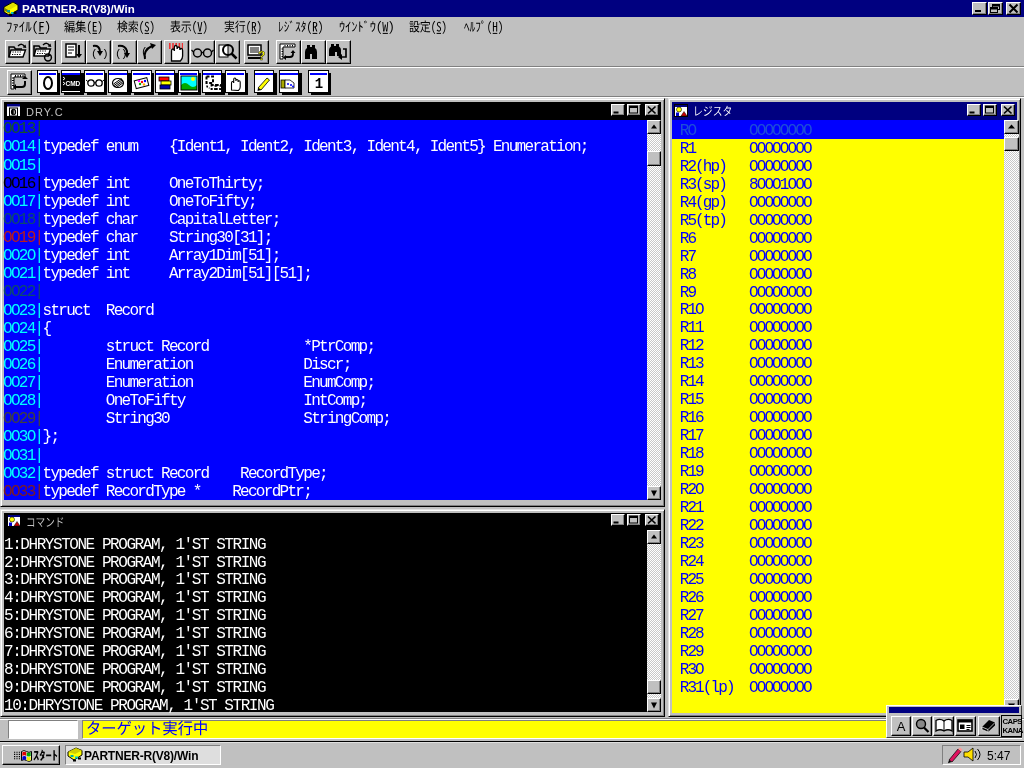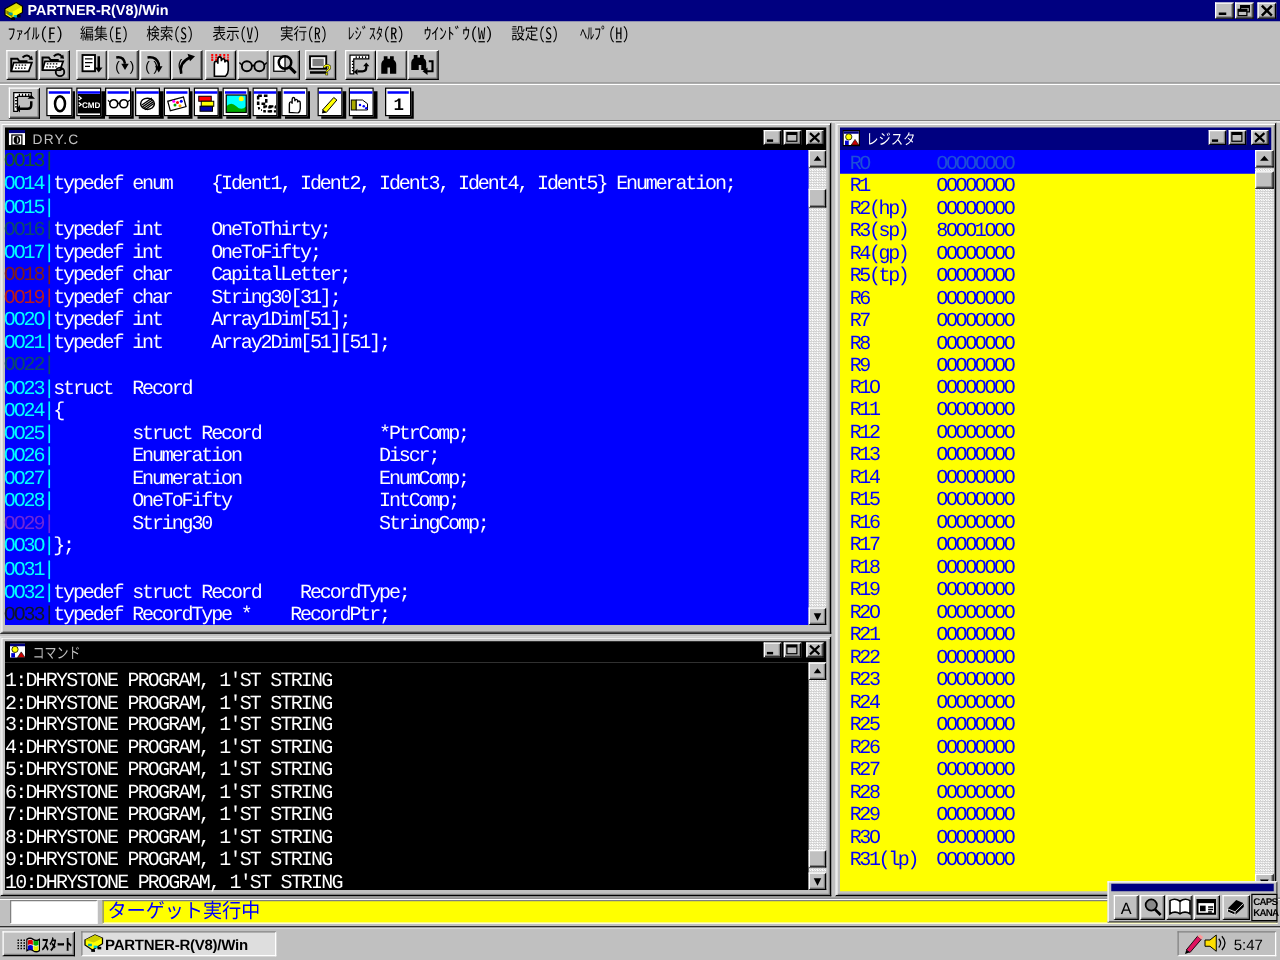--- a/index.html
+++ b/index.html
@@ -351,38 +351,38 @@
   </div>
 <div class="cbtn" style="left:645px;top:104px;width:14px;height:12px">
     <svg width="12" height="10">
       <path d="M2 1.5 L9.5 8.5 M9.5 1.5 L2 8.5" stroke="#000" stroke-width="1.7"></path>
     </svg>
   </div>
 <div class="abs" style="left:4px;top:120px;width:643px;height:380px;background:#0000ff"></div>
 <pre style="left:3px;top:120.3px;font-size:16px;letter-spacing:-1.7px;line-height:18.12px;color:#fff"><span style="color:#14532d">OO13|</span>
 <span style="color:#00ffff">OO14|</span>typedef enum    {Ident1, Ident2, Ident3, Ident4, Ident5} Enumeration;
 <span style="color:#00ffff">OO15|</span>
-<span style="color:#0c4a6e">OO16|</span>typedef int     OneToThirty;
+<span style="color:#000000">OO16|</span>typedef int     OneToThirty;
 <span style="color:#00ffff">OO17|</span>typedef int     OneToFifty;
-<span style="color:#7f1d1d">OO18|</span>typedef char    CapitalLetter;
+<span style="color:#0c4a6e">OO18|</span>typedef char    CapitalLetter;
 <span style="color:#b91c1c">OO19|</span>typedef char    String30[31];
 <span style="color:#00ffff">OO2O|</span>typedef int     Array1Dim[51];
 <span style="color:#00ffff">OO21|</span>typedef int     Array2Dim[51][51];
 <span style="color:#0c4a6e">OO22|</span>
 <span style="color:#00ffff">OO23|</span>struct  Record
 <span style="color:#00ffff">OO24|</span>{
 <span style="color:#00ffff">OO25|</span>        struct Record            *PtrComp;
 <span style="color:#00ffff">OO26|</span>        Enumeration              Discr;
 <span style="color:#00ffff">OO27|</span>        Enumeration              EnumComp;
 <span style="color:#00ffff">OO28|</span>        OneToFifty               IntComp;
-<span style="color:#6d28d9">OO29|</span>        String30                 StringComp;
+<span style="color:#404040">OO29|</span>        String30                 StringComp;
 <span style="color:#00ffff">OO3O|</span>};
 <span style="color:#00ffff">OO31|</span>
 <span style="color:#00ffff">OO32|</span>typedef struct Record    RecordType;
-<span style="color:#0f172a">OO33|</span>typedef RecordType *    RecordPtr;</pre>
+<span style="color:#7f1d1d">OO33|</span>typedef RecordType *    RecordPtr;</pre>
 <div class="abs checker" style="left:647px;top:120px;width:14px;height:380px"></div>
 <div class="cbtn" style="left:647px;top:120px;width:14px;height:14px">
     <svg width="12" height="12">
       <polygon points="6.0,3.5 3.0,7.5 9.0,7.5" fill="#000"></polygon>
     </svg>
   </div>
 <div class="cbtn" style="left:647px;top:486px;width:14px;height:14px">
     <svg width="12" height="12">
       <polygon points="6.0,9.5 3.0,3.5 9.0,3.5" fill="#000"></polygon>
     </svg>

